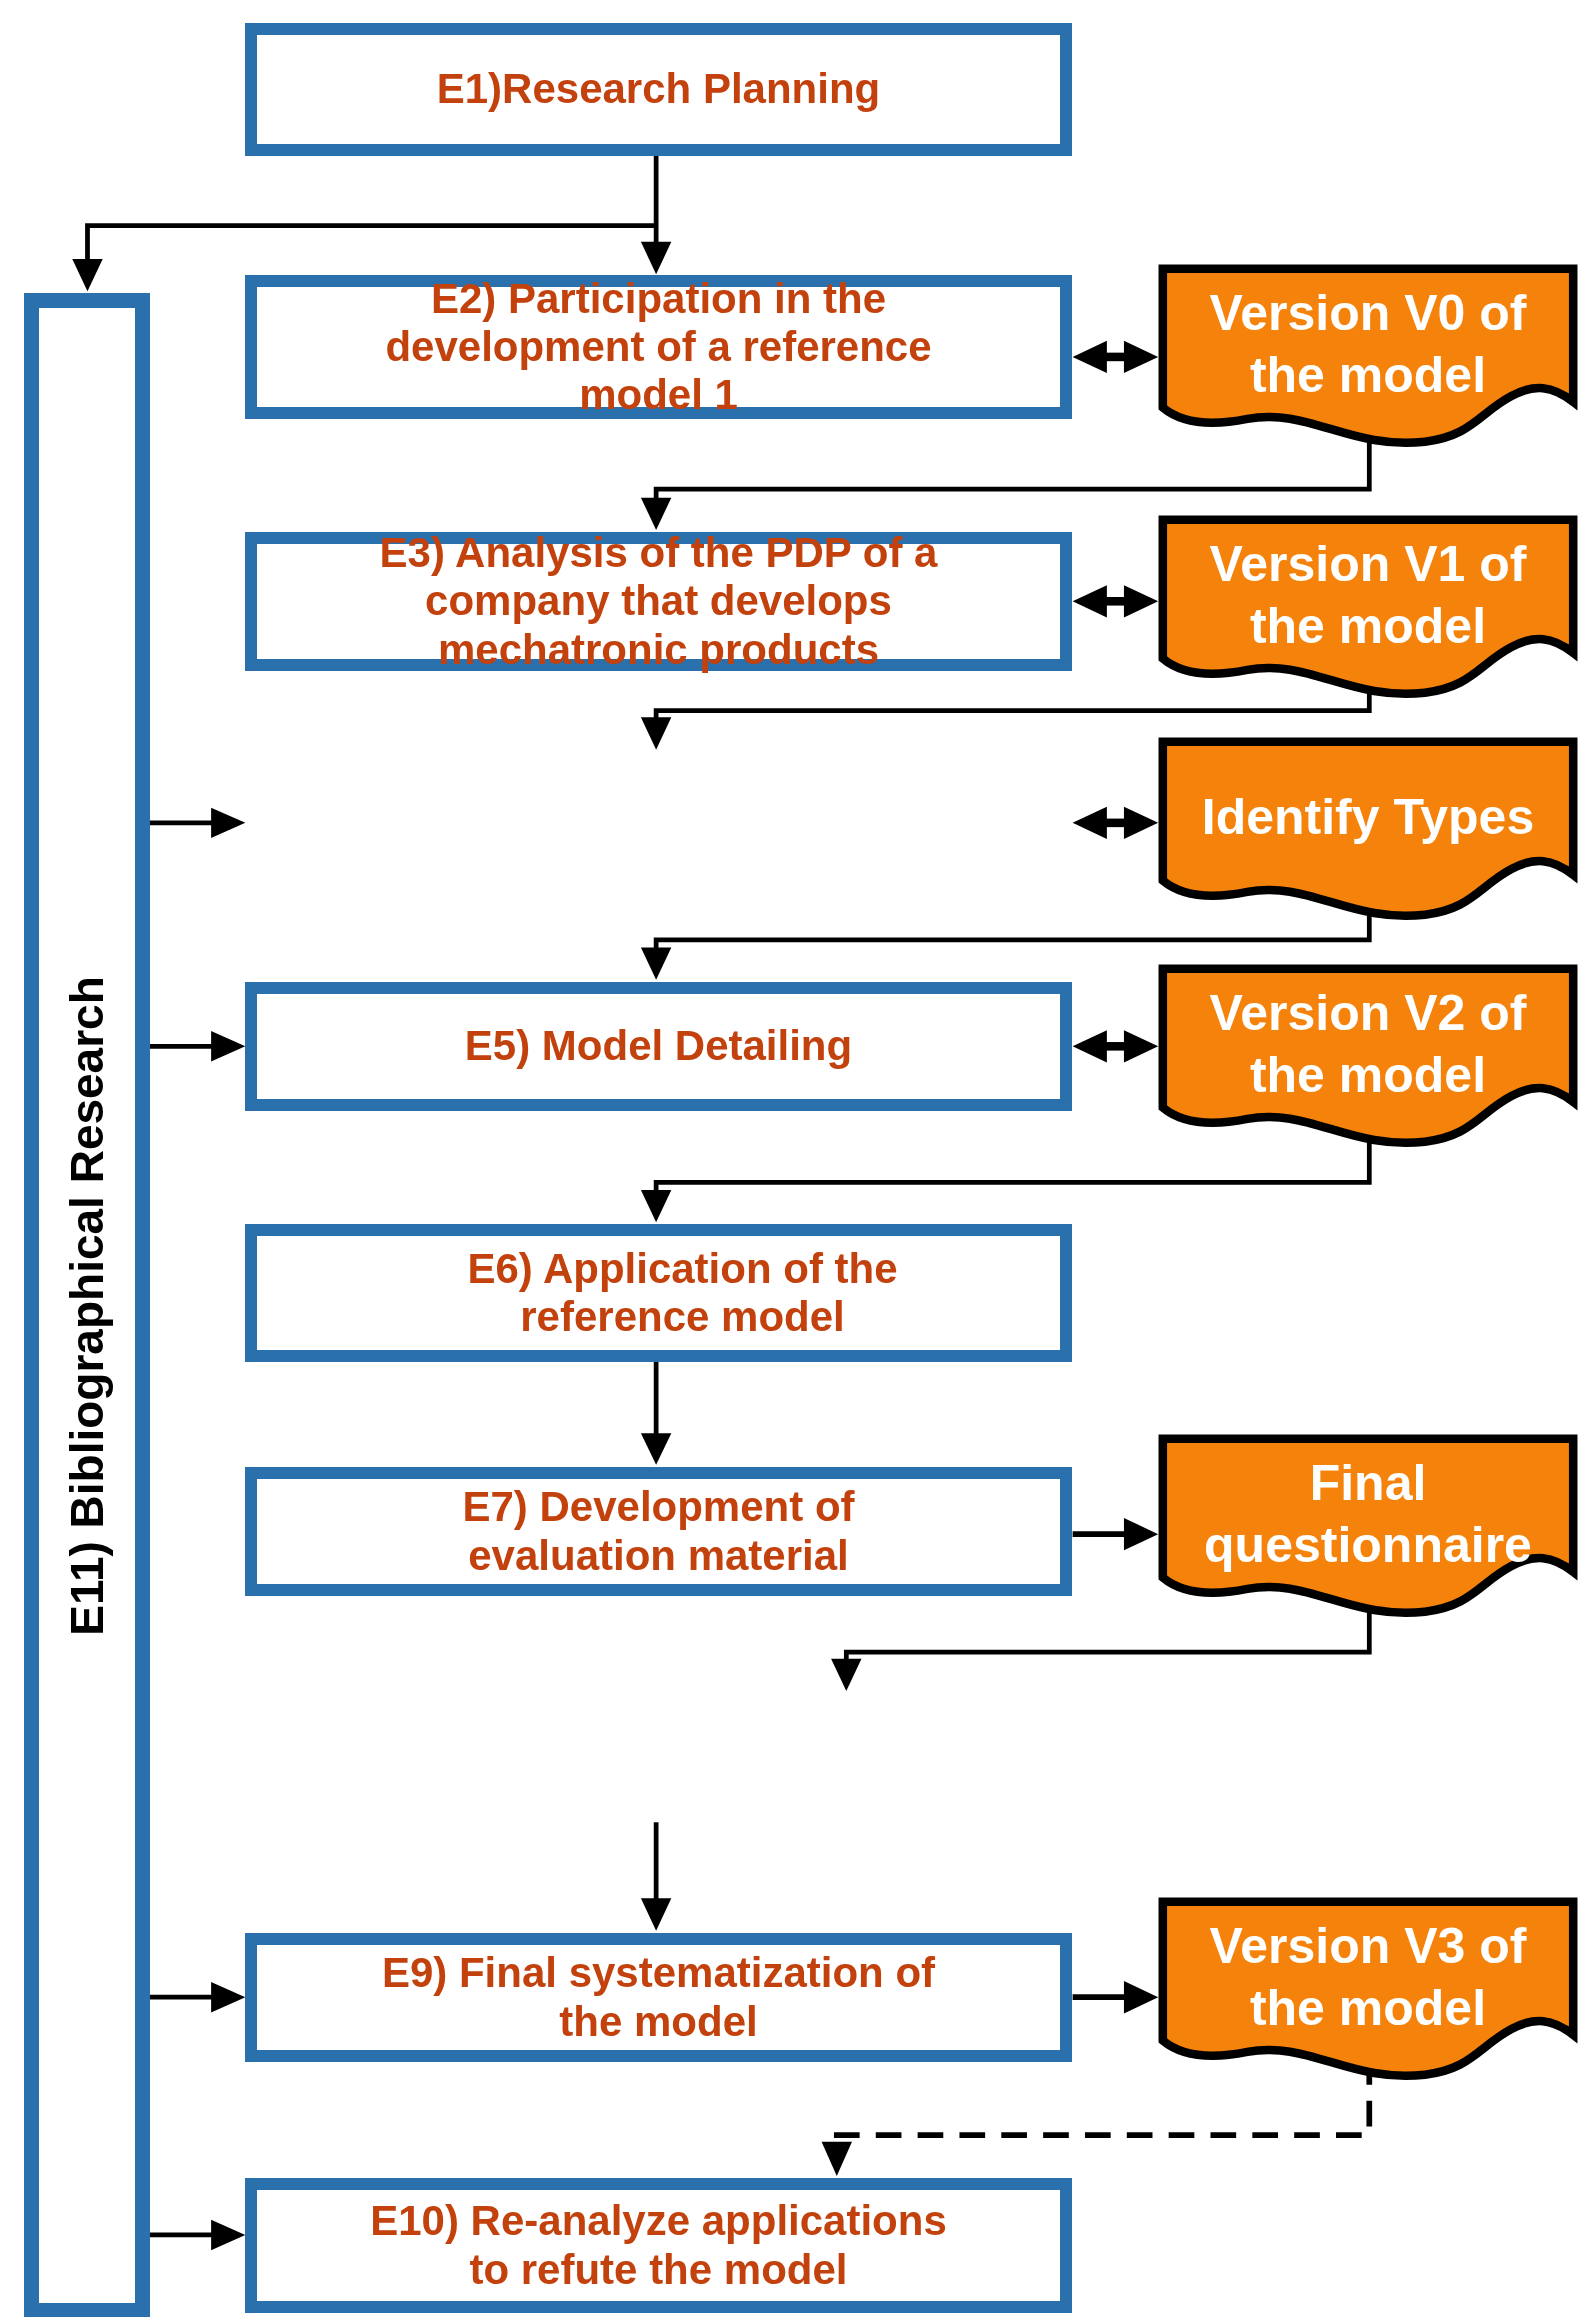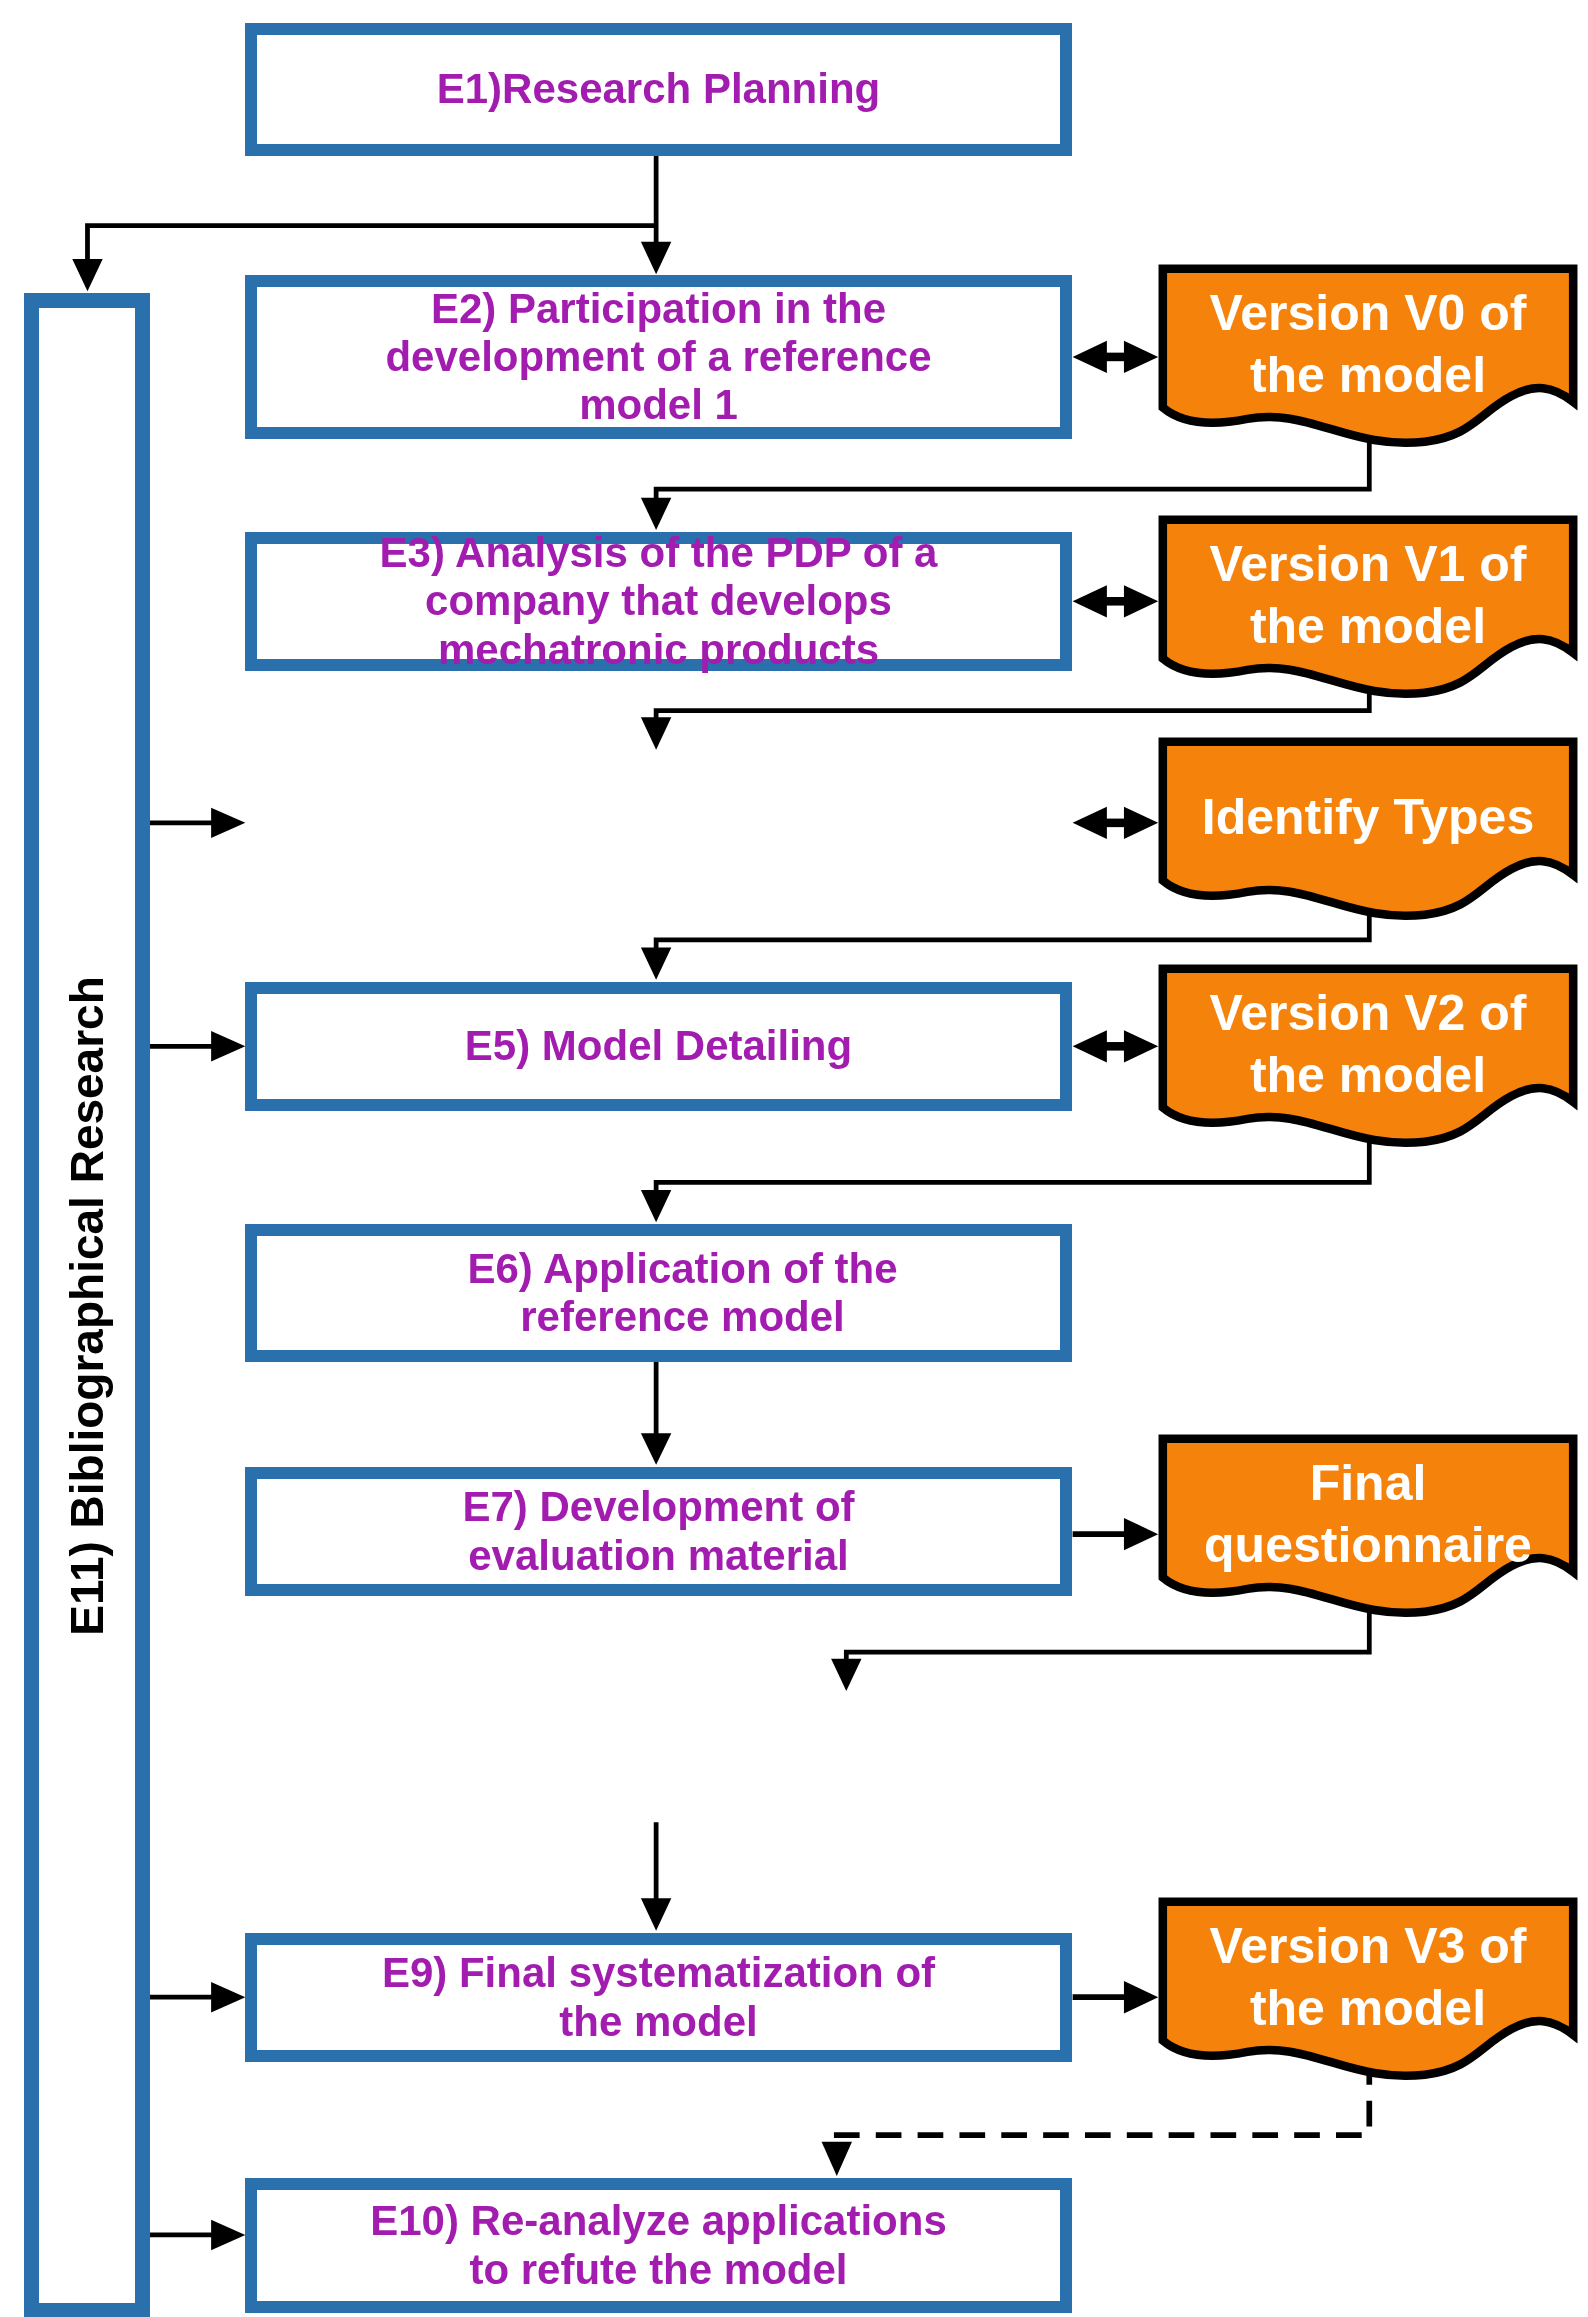--- a/index.html
+++ b/index.html
@@ -5,25 +5,25 @@
   html,body { margin:0; padding:0; background:#ffffff; }
   .canvas {
     position:relative; width:1588px; height:2318px; background:#ffffff;
     font-family:"Liberation Sans","DejaVu Sans",sans-serif; overflow:hidden;
   }
   .connectors { position:absolute; left:0; top:0; width:1588px; height:2318px; }
   .ebox {
     position:absolute; left:245px; width:827px;
     border:12.4px solid #2A70AD; background:#ffffff; box-sizing:border-box;
     display:flex; align-items:center; justify-content:center;
-    text-align:center; color:#a21caf; font-weight:bold; font-size:42px;
+    text-align:center; color:#c2410c; font-weight:bold; font-size:42px;
     line-height:1.15; white-space:pre-line;
   }
   .e1  { top:23px;   height:133px; }
-  .e2  { top:275px;  height:164px; }
+  .e2  { top:275px;  height:144px; }
   .e3  { top:532px;  height:139px; }
   .e4  { top:751px;  height:143px; }
   .e5  { top:982px; height:129px; }
   .e6  { top:1224px; height:138px;padding-left:48px; }
   .e7  { top:1467px; height:129px; }
   .e8  { top:1693px; height:133px; }
   .e9  { top:1933px; height:129px; }
   .e10 { top:2178px; height:135px; }
   .e11 {
     position:absolute; left:24px; top:293px; width:126px; height:2025px;

